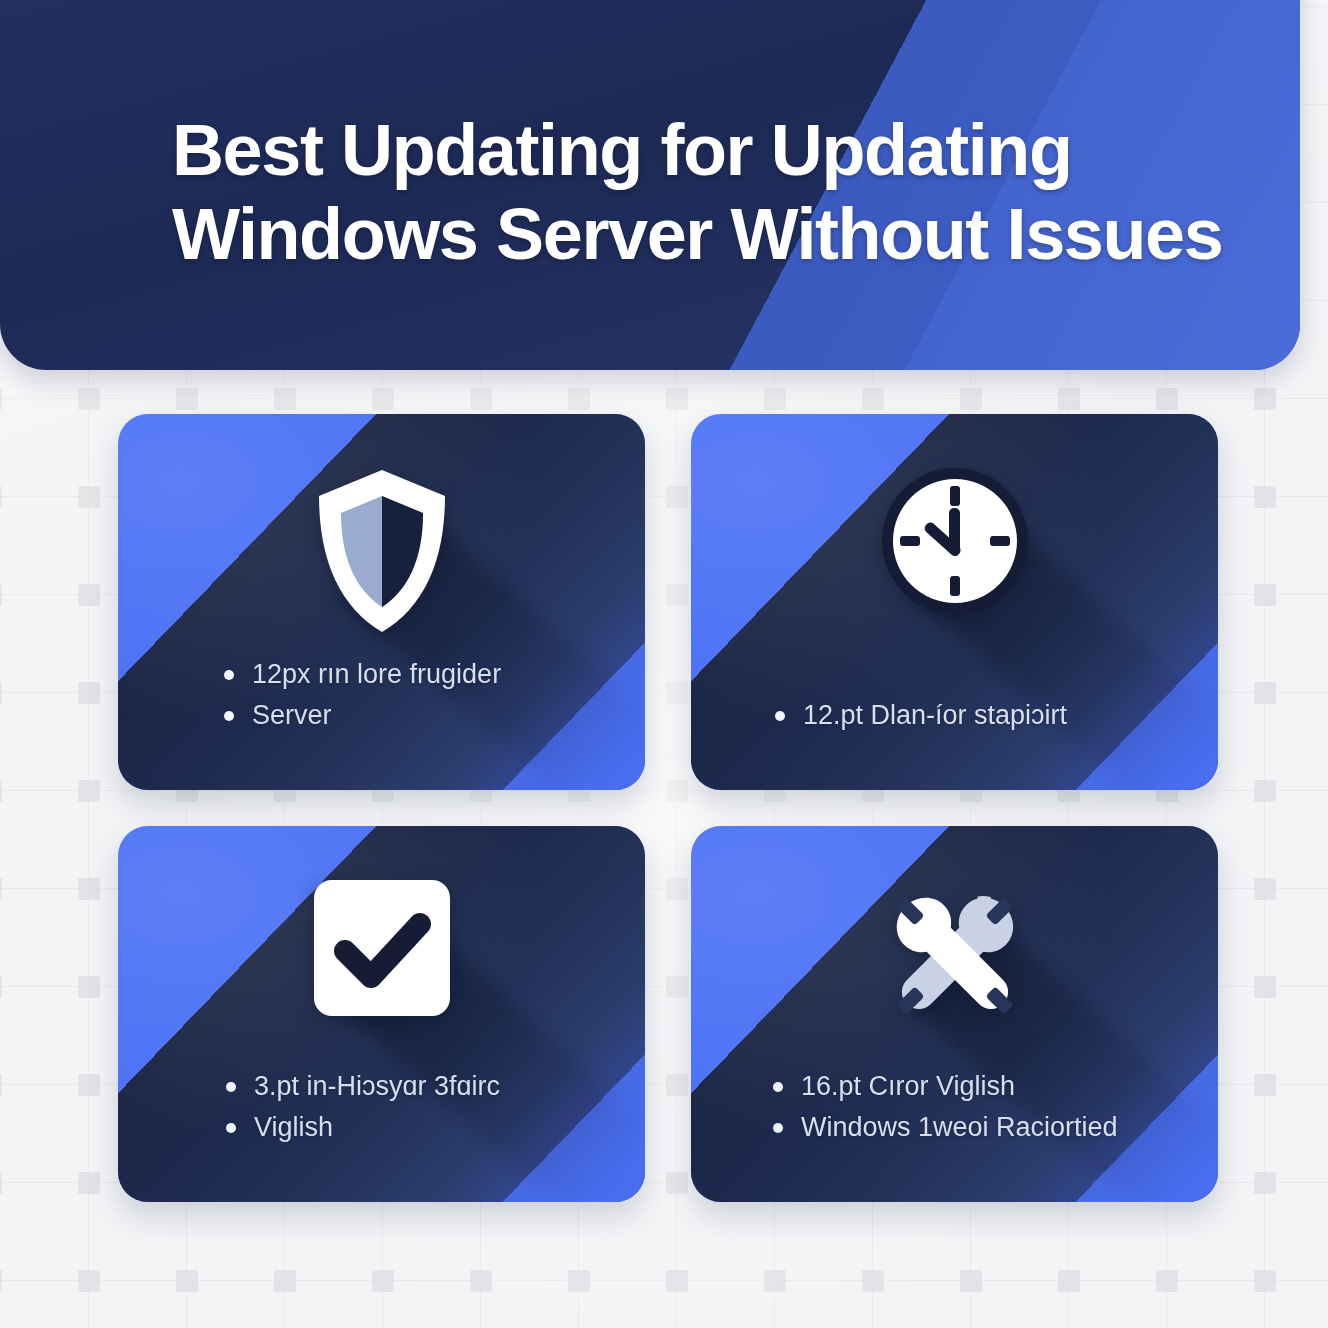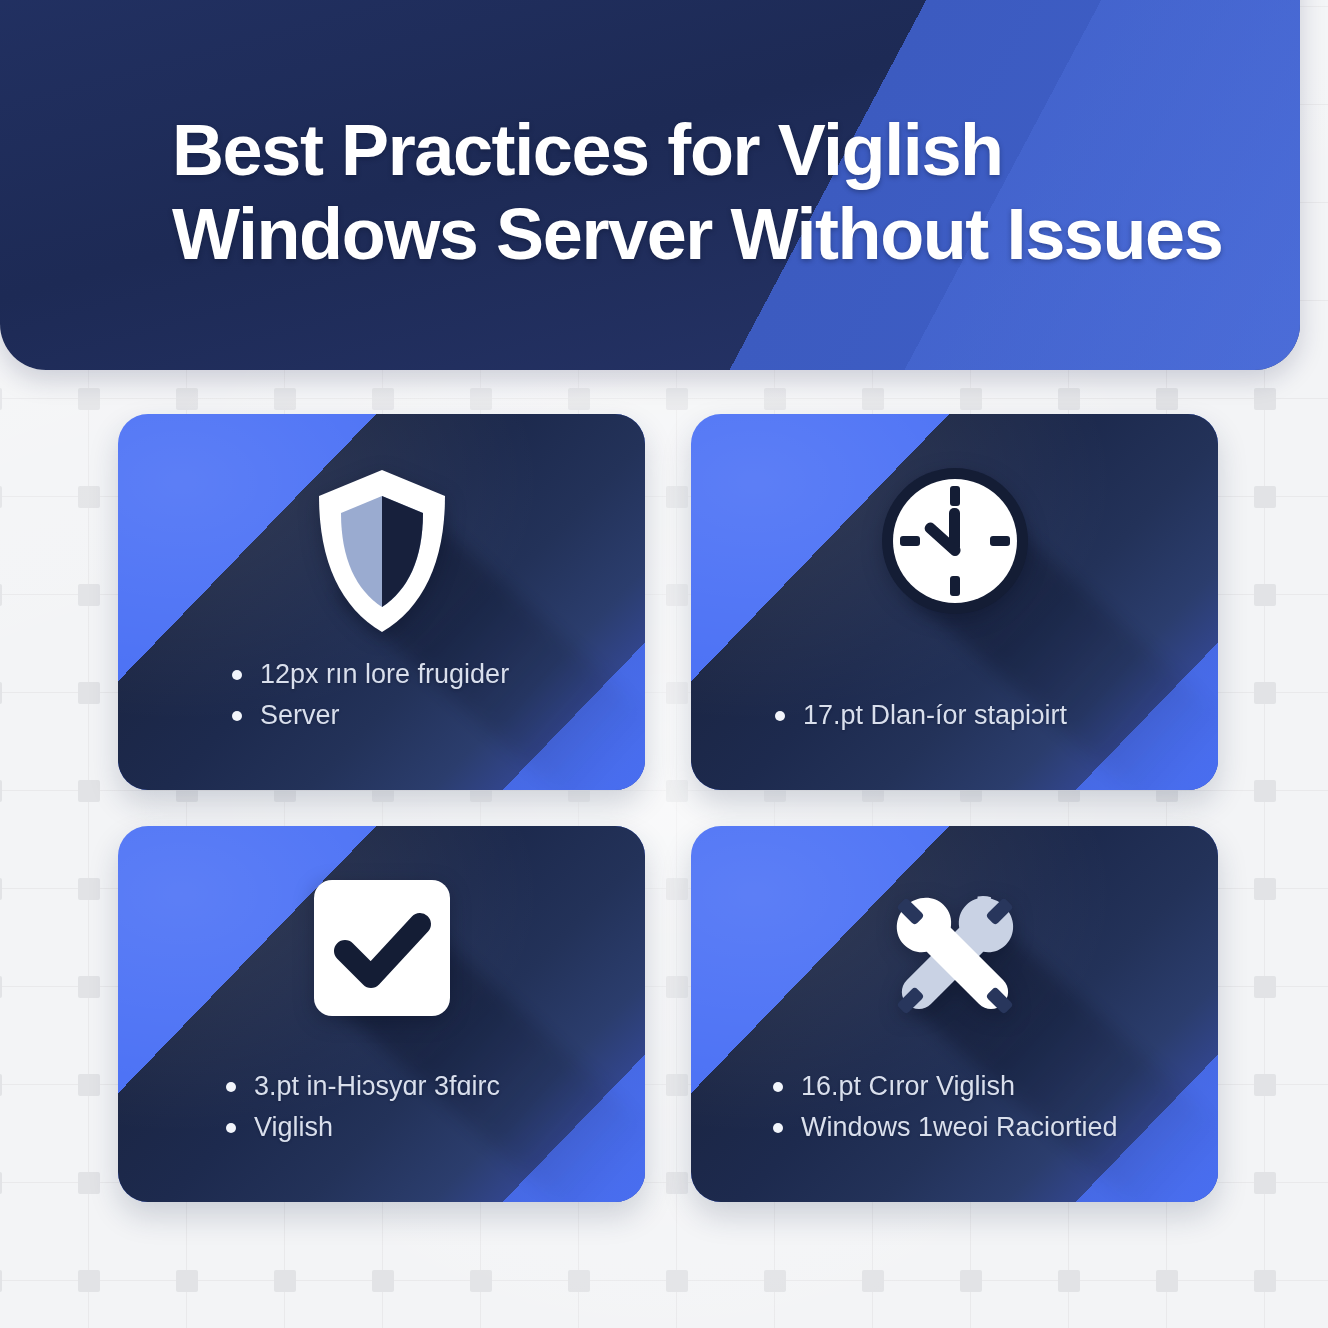--- a/index.html
+++ b/index.html
@@ -155,21 +155,21 @@
   .icon-wrap {
     position:absolute;
     left:0; right:0; top:52px;
     display:flex; justify-content:center;
     z-index:3;
   }
   .icon-wrap svg { display:block; filter:drop-shadow(0 5px 10px rgba(8,14,34,0.35)); }
 
   .bullets {
     position:absolute;
-    left:112px; bottom:54px;
+    left:104px; bottom:54px;
     z-index:4;
     list-style:none;
   }
   .bullets li {
     position:relative;
     color:#d9dfec;
     font-size:27px;
     line-height:1.52;
     padding-left:30px;
     text-shadow:0 1px 3px rgba(10,16,40,0.30);
@@ -391,21 +391,21 @@
       <span style="left: 960px; top: 1270px;"></span>
       <span style="left: 1058px; top: 1270px;"></span>
       <span style="left: 1156px; top: 1270px;"></span>
       <span style="left: 1254px; top: 1270px;"></span>
     </div>
   <div class="bg-wash"></div>
 
   <div class="header">
     <div class="diag"></div>
     <div class="diag2"></div>
-    <div class="header-title">Best Practices for Viglish
+    <div class="header-title">Best Updating for Updating
 Windows Server Without Issues</div>
   </div>
 
   <div class="cards">
 
     <div class="card c1">
       <div class="wedge-dark"></div>
       <div class="wedge-blue"></div>
       <div class="glow"></div>
       <div class="icon-shadow"></div>
@@ -433,21 +433,21 @@
           <circle cx="75" cy="75" r="62" fill="#ffffff"></circle>
           <rect x="70" y="20" width="10" height="20" rx="3" fill="#141d35"></rect>
           <rect x="70" y="110" width="10" height="20" rx="3" fill="#141d35"></rect>
           <rect x="20" y="70" width="20" height="10" rx="3" fill="#141d35"></rect>
           <rect x="110" y="70" width="20" height="10" rx="3" fill="#141d35"></rect>
           <rect x="69" y="42" width="11" height="44" rx="5" fill="#141d35"></rect>
           <rect x="69" y="46" width="11" height="44" rx="5" fill="#141d35" transform="rotate(-48 74.5 84)"></rect>
         </svg>
       </div>
       <ul class="bullets">
-        <li>17.pt Dlan-íor stapiɔirt</li>
+        <li>12.pt Dlan-íor stapiɔirt</li>
       </ul>
     </div>
 
     <div class="card c3">
       <div class="wedge-dark"></div>
       <div class="wedge-blue"></div>
       <div class="glow"></div>
       <div class="icon-shadow"></div>
       <div class="icon-wrap">
         <svg width="140" height="140" viewBox="0 0 140 140">

